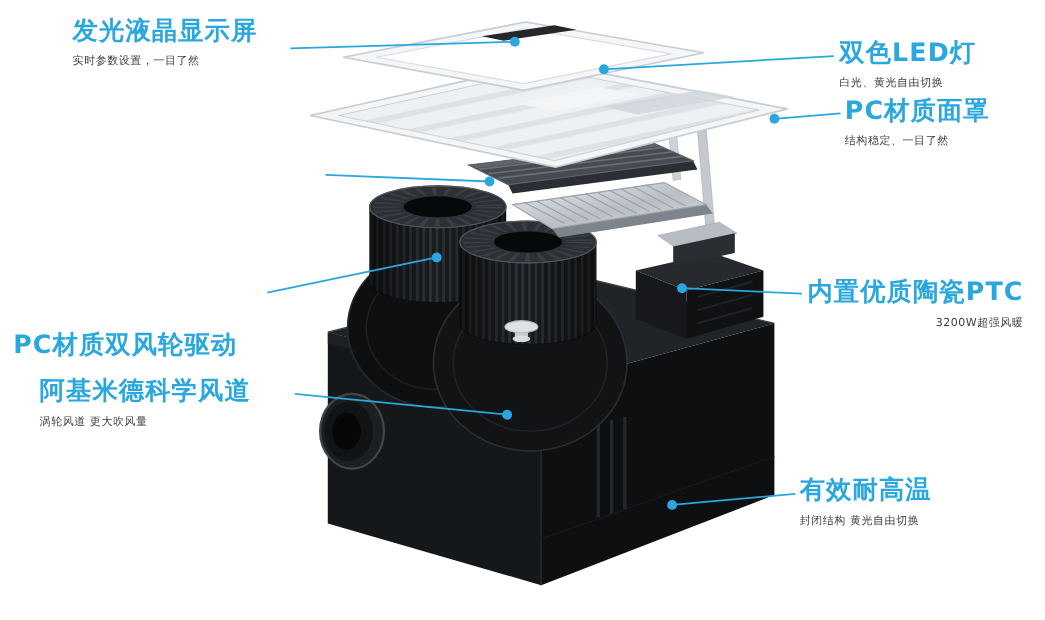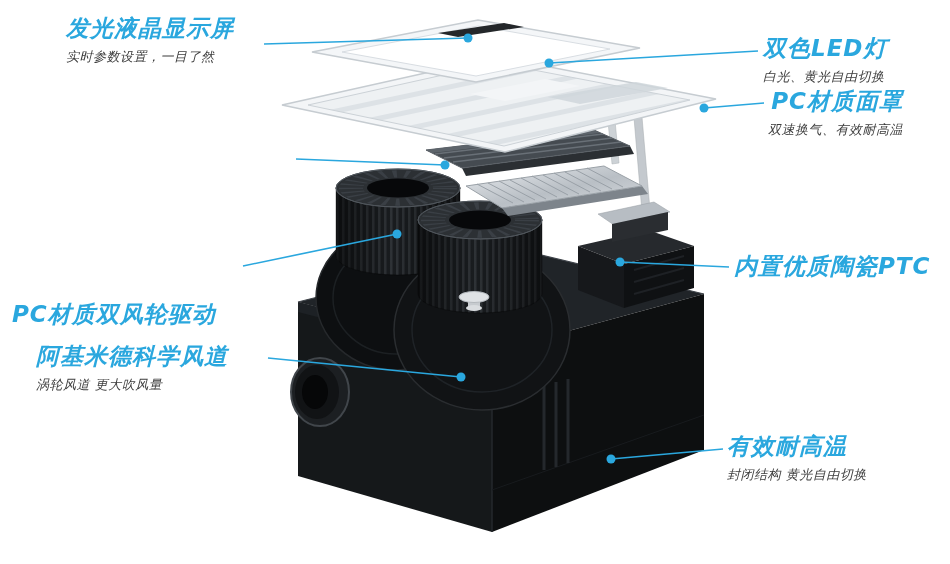--- a/index.html
+++ b/index.html
@@ -1,26 +1,26 @@
 <!DOCTYPE html>
 <html><head>
 <meta charset="utf-8">
 <style>
   * { margin:0; padding:0; box-sizing:border-box; }
   html,body { background:#ffffff; }
   body { font-family:"DejaVu Sans","Liberation Sans",sans-serif; }
-  .stage { position:relative; width:950px; height:564px; background:#ffffff; overflow:hidden;font-style:italic; }
+  .stage { position:relative; width:950px; height:564px; background:#ffffff; overflow:hidden; }
   .stage > svg { position:absolute; left:0; top:0; }
   .callout { position:absolute; }
   .co-title {
     font-size:23px; font-weight:bold; color:#2aa7de;
     letter-spacing:1px; line-height:1.25; white-space:nowrap;
   }
   .co-sub {
-    font-size:13px; color:#3d3d3d; margin-top:5px;
+    font-size:10px; color:#3d3d3d; margin-top:5px;
     letter-spacing:0.5px; white-space:nowrap;
   }
 </style>
 </head>
 <body>
 
 <div class="stage">
 
   <svg width="950" height="564" viewBox="0 0 950 564">
     <defs>
@@ -188,25 +188,26 @@
   </div>
   <div class="callout" style="left:763px; top:34px;">
     <div class="co-title">双色LED灯</div>
     <div class="co-sub">白光、黄光自由切换</div>
   </div>
 
   <div class="callout" style="left:36px; top:342px;">
     <div class="co-title">阿基米德科学风道</div>
     <div class="co-sub">涡轮风道 更大吹风量</div>
   </div>
-  <div class="callout" style="left:768px; top:87px;text-align:right;">
+  <div class="callout" style="left:768px; top:87px;">
     <div class="co-title">PC材质面罩</div>
-    <div class="co-sub">双速换气、有效耐高温</div>
+    <div class="co-sub">结构稳定、一目了然</div>
   </div>
   <div class="callout" style="left:734px; top:252px;text-align:right;">
     <div class="co-title">内置优质陶瓷PTC</div>
+    <div class="co-sub">3200W超强风暖</div>
   </div>
   <div class="callout" style="left:727px; top:432px;">
     <div class="co-title">有效耐高温</div>
     <div class="co-sub">封闭结构 黄光自由切换</div>
   </div>
 
 </div>
 
 </body></html>

